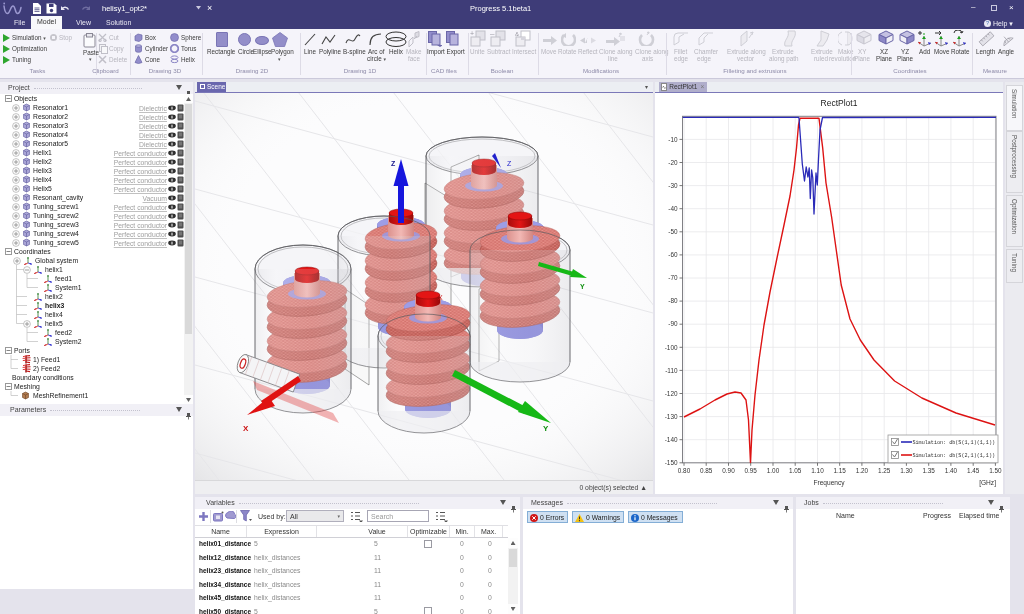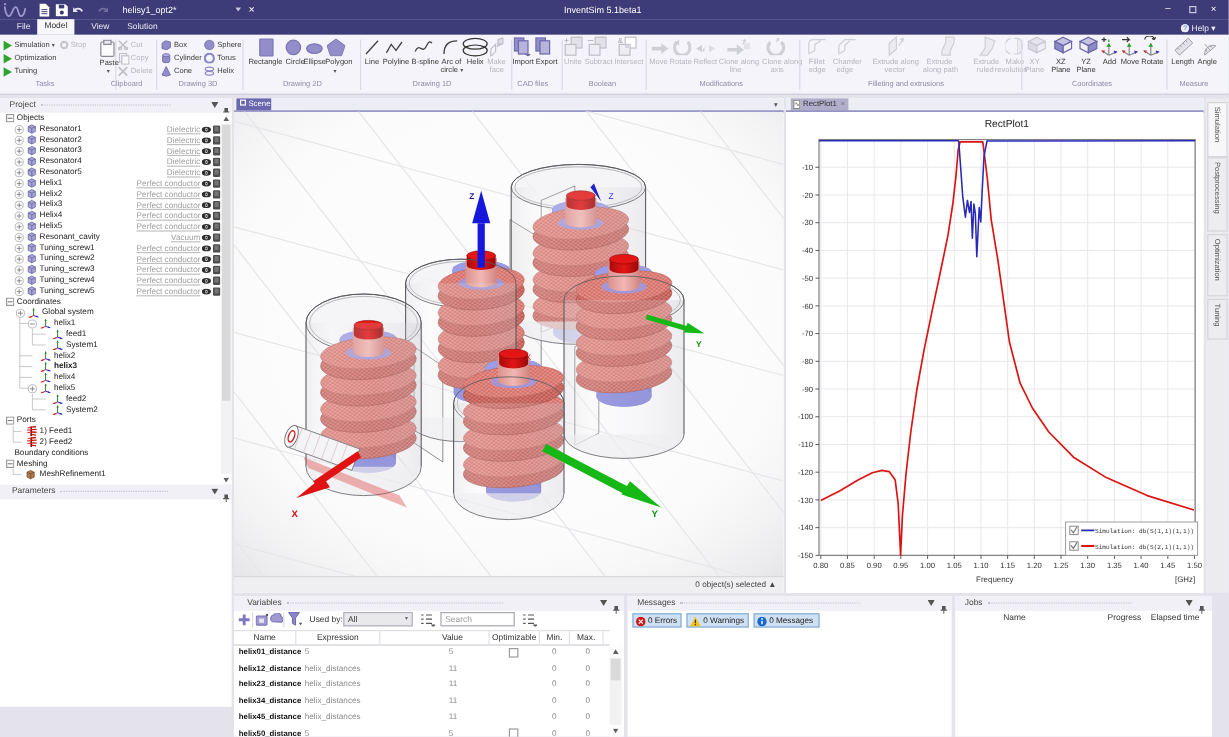--- a/index.html
+++ b/index.html
@@ -48,21 +48,21 @@
  <path d="M1.5 4.5 C3 1.5 7 1.5 8.5 4.5" fill="none" stroke="#e8e6f4" stroke-width="1.4"></path>
     <path d="M1 1 v4 h4 z" fill="#e8e6f4"></path>
 </svg>
 <svg class="abs" style="left:81px;top:5px" width="10" height="8" viewBox="0 0 10 8">
  <path d="M8.5 4.5 C7 1.5 3 1.5 1.5 4.5" fill="none" stroke="#6f6da0" stroke-width="1.4"></path>
     <path d="M9 1 v4 h-4 z" fill="#6f6da0"></path>
 </svg>
 <div class="abs wtxt" style="left:102px;top:3.5px;">helisy1_opt2*</div>
 <div class="abs" style="left:196px;top:6px;width:5px;height:3.5px;background:#c9c8de;clip-path:polygon(0 0,100% 0,50% 100%);"></div>
 <div class="abs wtxt" style="left:207px;top:3px;font-size:9px;">×</div>
-<div class="abs wtxt" style="left:470px;top:3.5px;">InventSim 5.1beta1</div>
+<div class="abs wtxt" style="left:470px;top:3.5px;">Progress 5.1beta1</div>
 <div class="abs wtxt" style="left:971px;top:2px;font-size:8px;">–</div>
 <div class="abs" style="left:991px;top:5px;width:6px;height:6px;border:1px solid #c9c8de;"></div>
 <div class="abs wtxt" style="left:1009px;top:2.5px;font-size:8px;">×</div>
 
 <div class="mtab" style="left:8px;">File</div>
 <div class="mtab sel" style="left:31px;">Model</div>
 <div class="mtab" style="left:70px;">View</div>
 <div class="mtab" style="left:100px;">Solution</div>
 
 <svg class="abs" style="left:984px;top:19.5px" width="7" height="7" viewBox="0 0 7 7">

